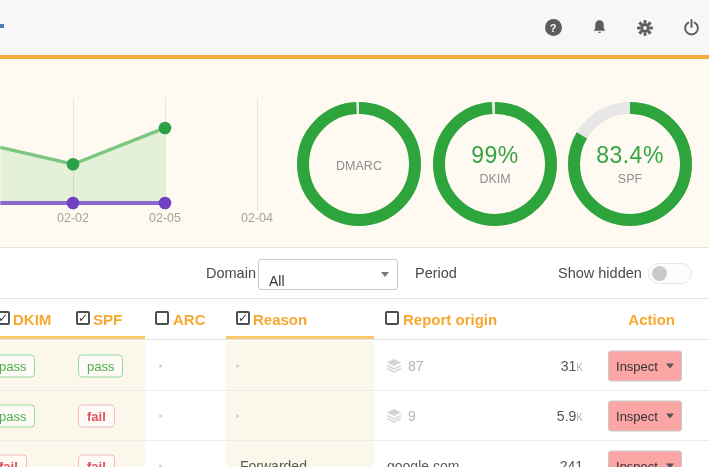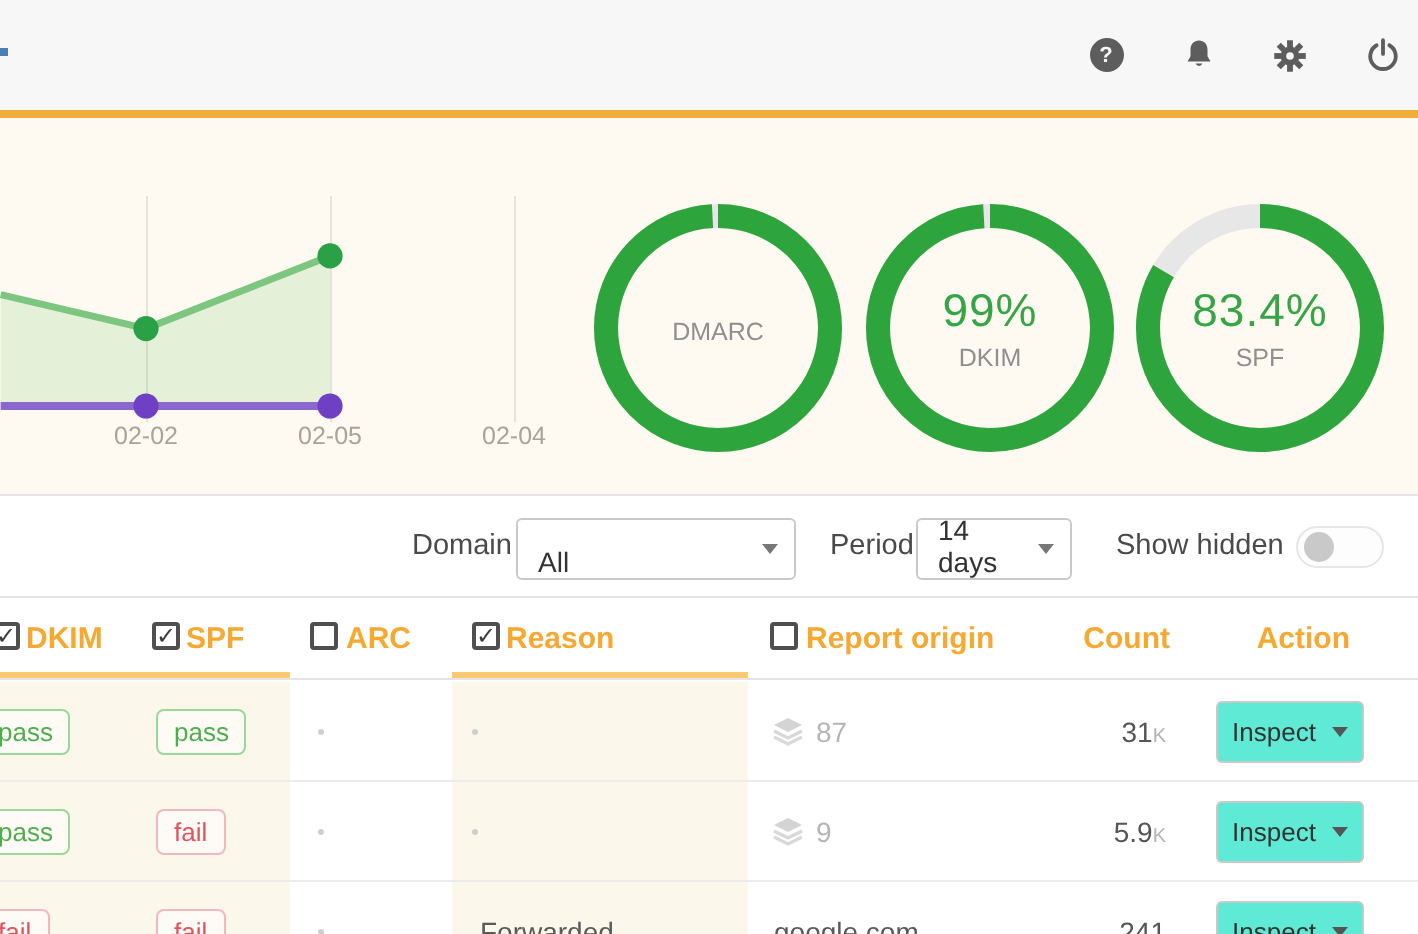--- a/index.html
+++ b/index.html
@@ -40,27 +40,27 @@
   .th { position:absolute; top:12px; font-size:15px; font-weight:bold; color:#F6A831; white-space:nowrap; }
   .cb { position:absolute; top:12px; width:14px; height:14px; border:2px solid #4f4f4f; border-radius:2px; background:#fff; cursor:pointer; font-size:12px; line-height:11px; text-align:center; color:#3c3c3c; font-weight:bold; }
   .cb.checked::after { content:"\2713"; }
   .th-underline { position:absolute; top:37px; height:3px; background:#F9C96F; }
 
   .rows { position:absolute; left:0; top:341px; width:709px; height:163px; background:#fff; }
   .col-tint { position:absolute; top:0; height:200px; background:#FCF7EB; }
   .trow { position:absolute; left:0; width:709px; height:50px; border-bottom:1px solid #ececec; }
   .badge { position:absolute; top:50%; transform:translateY(-50%); font-size:13px; padding:3px 8px; border-radius:4px; background:rgba(255,255,255,0.55); white-space:nowrap; }
   .badge.pass { color:#4cae4c; border:1px solid #98d998; }
-  .badge.fail { color:#e05260; border:1px solid #f3b7c2; }
+  .badge.fail { color:#e05260; border:1px solid #f3b7c2;font-weight:bold; }
   .dotv { position:absolute; top:50%; transform:translateY(-50%); width:3px; height:3px; border-radius:50%; background:#cfcfcf; }
   .cell-text { position:absolute; top:50%; transform:translateY(-50%); font-size:14px; color:#5a5a5a; white-space:nowrap; }
   .origin { position:absolute; top:50%; transform:translateY(-50%); display:flex; align-items:center; gap:6px; color:#b5b5b5; font-size:14px; }
   .count { position:absolute; right:126px; top:50%; transform:translateY(-50%); font-size:14px; color:#555; text-align:right; }
   .count .suffix { font-size:10px; color:#b3b3b3; }
-  .inspect-btn { position:absolute; left:608px; top:50%; transform:translateY(-50%); width:74px; height:31px; background:#5eead4; border:1px solid #c9c9c9; border-radius:3px; font-size:13px; color:#333; display:flex; align-items:center; justify-content:center; gap:8px; cursor:pointer; font-family:inherit; }
+  .inspect-btn { position:absolute; left:608px; top:50%; transform:translateY(-50%); width:74px; height:31px; background:#fca5a5; border:1px solid #c9c9c9; border-radius:3px; font-size:13px; color:#333; display:flex; align-items:center; justify-content:center; gap:8px; cursor:pointer; font-family:inherit; }
   .inspect-btn .caret { width:0; height:0; border-left:4px solid transparent; border-right:4px solid transparent; border-top:5px solid #555; }
 </style>
 </head>
 <body>
 
 <div id="app">
 
   <div class="topbar">
     <div class="logo-fragment"></div>
     <div class="topbar-icons">
@@ -147,42 +147,37 @@
     </div>
   </div>
 
   <div class="filterbar">
     <span class="flt-label" style="left:206px">Domain</span>
     <div class="select" style="left:258px; width:140px">
       <span>All</span>
       <span class="caret"></span>
     </div>
     <span class="flt-label" style="left:415px">Period</span>
-    <div class="select" style="left:458px; width:78px">
-      <span>14 days</span>
-      <span class="caret"></span>
-    </div>
     <span class="flt-label" style="left:558px">Show hidden</span>
     <div class="toggle">
       <div class="knob"></div>
     </div>
   </div>
 
   <div class="thead">
     <span class="cb checked" style="left:-4px"></span>
     <span class="th" style="left:13px">DKIM</span>
     <span class="cb checked" style="left:76px"></span>
     <span class="th" style="left:93px">SPF</span>
     <span class="cb" style="left:155px"></span>
     <span class="th" style="left:173px">ARC</span>
     <span class="cb checked" style="left:236px"></span>
     <span class="th" style="left:253px">Reason</span>
     <span class="cb" style="left:385px"></span>
     <span class="th" style="left:403px">Report origin</span>
-    <span class="th" style="left:505px; width:80px; text-align:right">Count</span>
     <span class="th" style="left:595px; width:80px; text-align:right">Action</span>
     <div class="th-underline" style="left:0; width:145px"></div>
     <div class="th-underline" style="left:226px; width:148px"></div>
   </div>
 
   <div class="rows">
     <div class="col-tint" style="left:0; width:145px"></div>
     <div class="col-tint" style="left:226px; width:148px"></div>
 
     <div class="trow" style="top:0">

